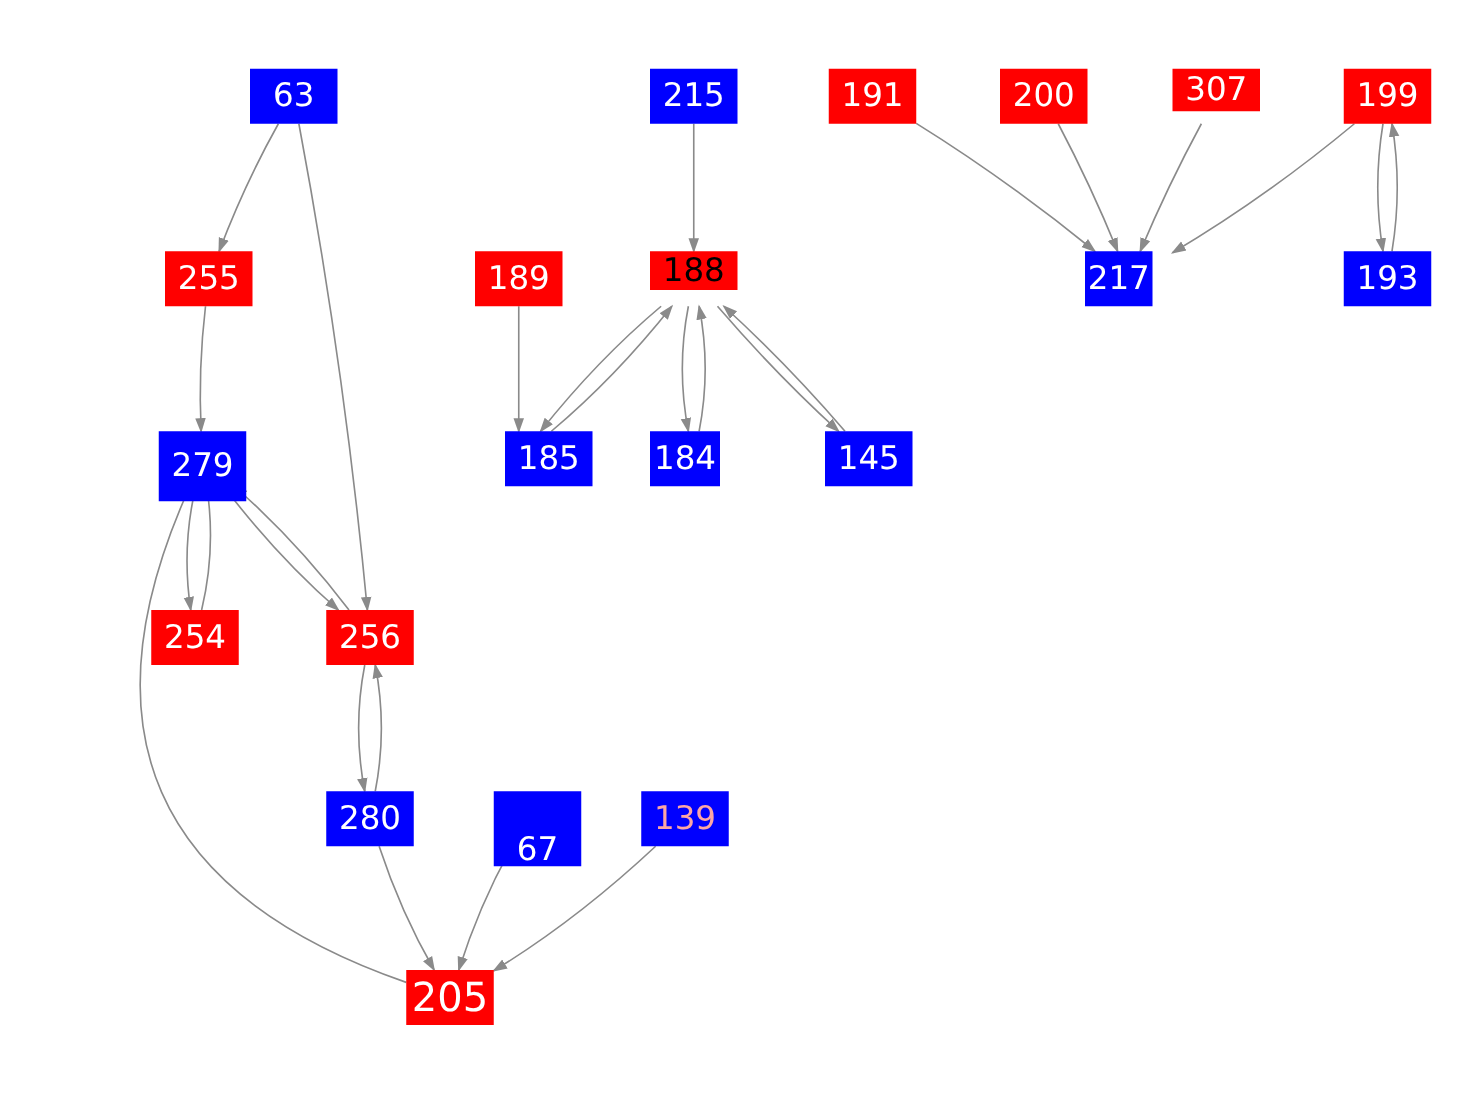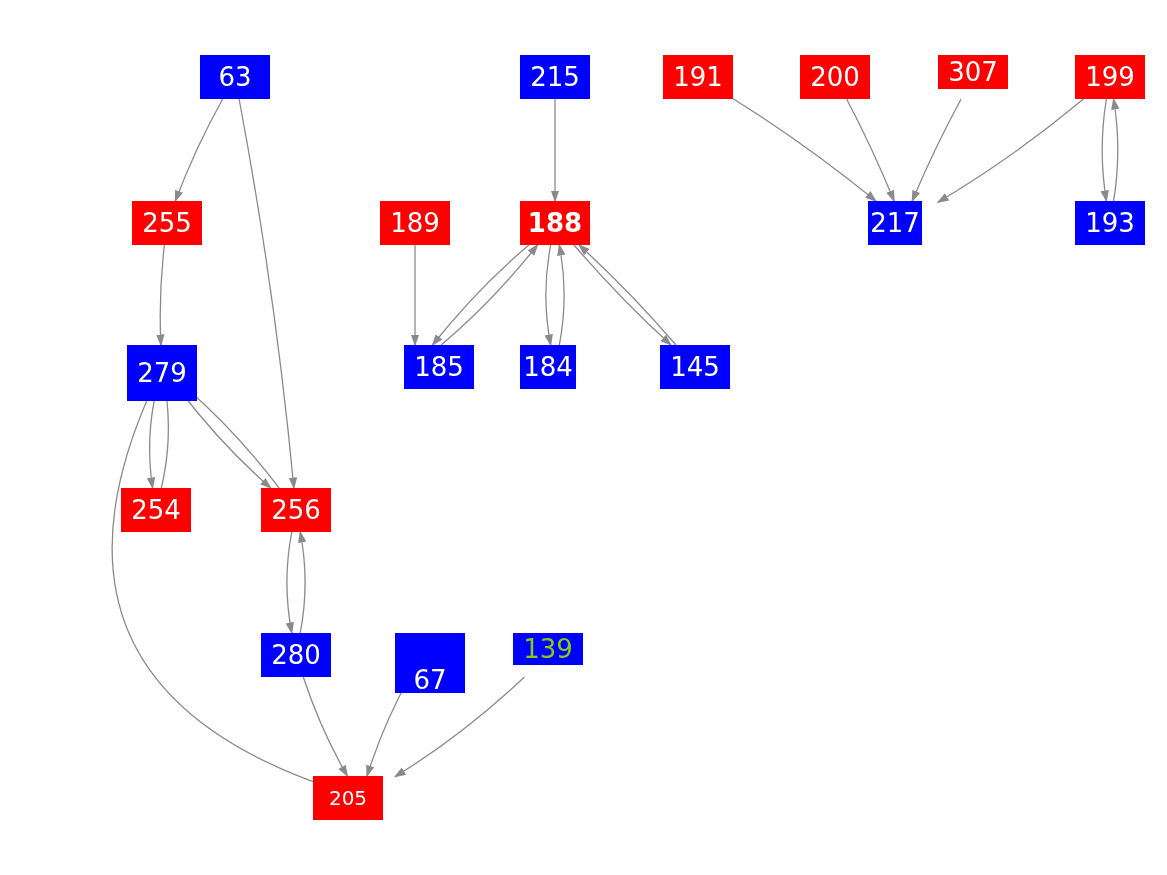--- a/index.html
+++ b/index.html
@@ -88,21 +88,21 @@
       </div>
       <div class="node" style="left: 1075px; top: 55px; width: 70px; height: 44px; background: rgb(255, 0, 0); color: rgb(255, 255, 255); font-size: 26px;">
         <span>199</span>
       </div>
       <div class="node" style="left: 132px; top: 201px; width: 70px; height: 44px; background: rgb(255, 0, 0); color: rgb(255, 255, 255); font-size: 26px;">
         <span>255</span>
       </div>
       <div class="node" style="left: 380px; top: 201px; width: 70px; height: 44px; background: rgb(255, 0, 0); color: rgb(255, 255, 255); font-size: 26px;">
         <span>189</span>
       </div>
-      <div class="node" style="left: 520px; top: 201px; width: 70px; height: 44px; background: rgb(255, 0, 0); color: #ffffff; font-size: 26px; font-weight: bold;">
+      <div class="node" style="left: 520px; top: 201px; width: 70px; height: 31px; background: rgb(255, 0, 0); color: #000000; font-size: 26px;">
         <span>188</span>
       </div>
       <div class="node" style="left: 868px; top: 201px; width: 54px; height: 44px; background: rgb(0, 0, 255); color: rgb(255, 255, 255); font-size: 26px;">
         <span>217</span>
       </div>
       <div class="node" style="left: 1075px; top: 201px; width: 70px; height: 44px; background: rgb(0, 0, 255); color: rgb(255, 255, 255); font-size: 26px;">
         <span>193</span>
       </div>
       <div class="node" style="left: 127px; top: 345px; width: 70px; height: 56px; background: rgb(0, 0, 255); color: rgb(255, 255, 255); font-size: 26px;">
         <span>279</span>
@@ -121,20 +121,20 @@
       </div>
       <div class="node" style="left: 261px; top: 488px; width: 70px; height: 44px; background: rgb(255, 0, 0); color: rgb(255, 255, 255); font-size: 26px;">
         <span>256</span>
       </div>
       <div class="node" style="left: 261px; top: 633px; width: 70px; height: 44px; background: rgb(0, 0, 255); color: rgb(255, 255, 255); font-size: 26px;">
         <span>280</span>
       </div>
       <div class="node" style="left: 395px; top: 633px; width: 70px; height: 60px; background: rgb(0, 0, 255); color: rgb(255, 255, 255); font-size: 26px; align-items: flex-end;">
         <span>67</span>
       </div>
-      <div class="node" style="left: 513px; top: 633px; width: 70px; height: 32px; background: rgb(0, 0, 255); color: #84cc16; font-size: 26px;">
+      <div class="node" style="left: 513px; top: 633px; width: 70px; height: 44px; background: rgb(0, 0, 255); color: #fca5a5; font-size: 26px;">
         <span>139</span>
       </div>
-      <div class="node" style="left: 313px; top: 776px; width: 70px; height: 44px; background: rgb(255, 0, 0); color: rgb(255, 255, 255); font-size: 20px;">
+      <div class="node" style="left: 325px; top: 776px; width: 70px; height: 44px; background: rgb(255, 0, 0); color: rgb(255, 255, 255); font-size: 32px;">
         <span>205</span>
       </div>
     </div>
 </div>
 
 </body></html>

